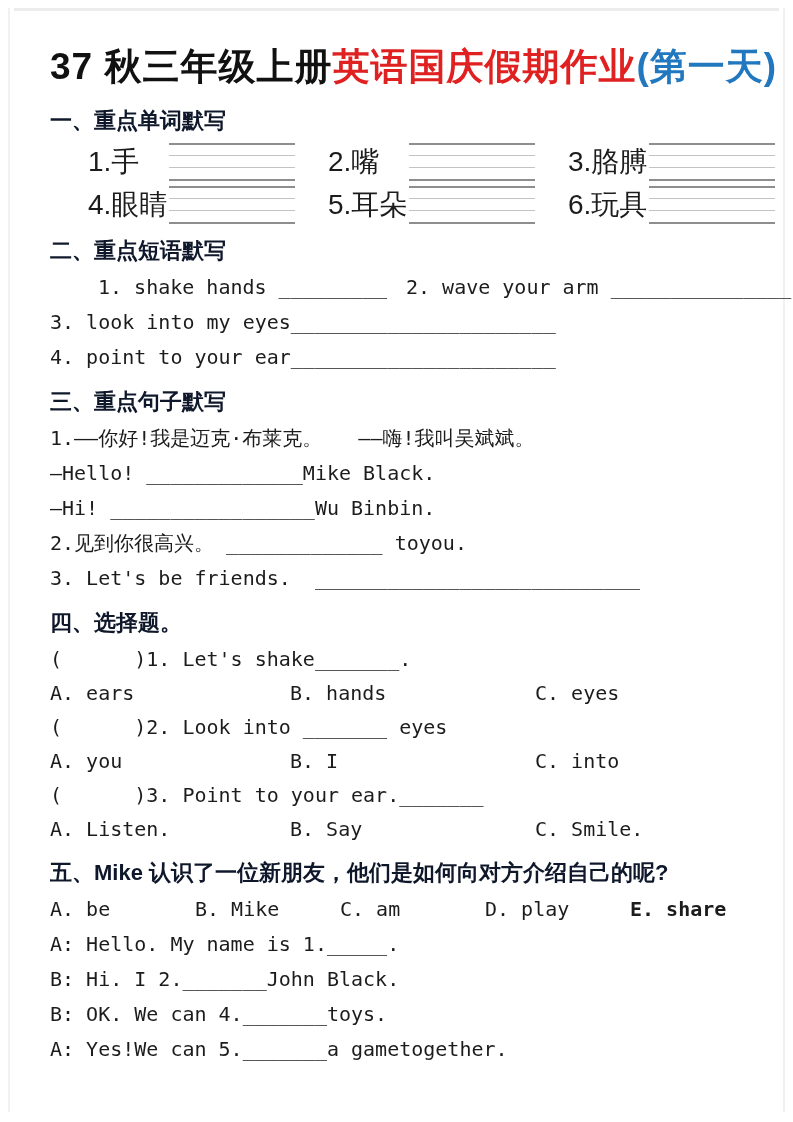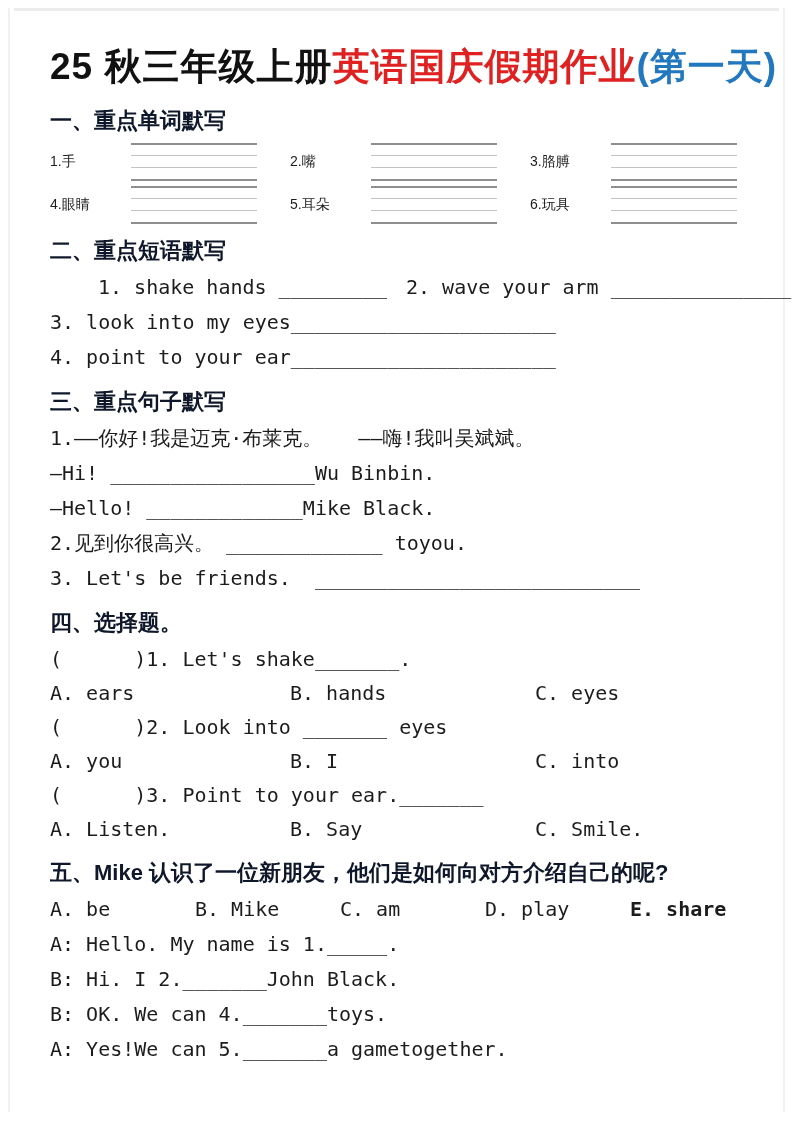--- a/index.html
+++ b/index.html
@@ -18,21 +18,21 @@
 
   .sec-heading{font-size:22px;font-weight:bold;color:#0f172a;line-height:30px;white-space:pre;}
 
   .en{font-family:"DejaVu Sans Mono","Liberation Mono",monospace;}
   .line{font-size:20px;line-height:35px;white-space:pre;}
 
   
   .words-grid{display:grid;grid-template-columns:240px 240px 240px;row-gap:4px;
               margin-top:6px;margin-bottom:12px;}
   .word-cell{display:flex;align-items:center;height:39px;}
-  .word-label{width:81px;font-size:14px;white-space:pre;flex:none;}
+  .word-label{width:81px;font-size:28px;white-space:pre;flex:none;margin-left:38px;}
   .grid4{position:relative;height:38px;width:126px;flex:none;}
   .grid4 i{position:absolute;left:0;right:0;display:block;}
   .grid4 i.b{border-top:2px solid #8e8e8e;}
   .grid4 i.t{border-top:1px solid #c3c3c3;}
   .grid4 i:nth-child(1){top:0;}
   .grid4 i:nth-child(2){top:12px;}
   .grid4 i:nth-child(3){top:24px;}
   .grid4 i:nth-child(4){top:36px;}
 
   .sec{margin-top:12px;}
@@ -55,21 +55,21 @@
 </style>
 </head>
 <body>
 
 <div class="scan-edge-top"></div>
 <div class="scan-edge-left"></div>
 <div class="scan-edge-right"></div>
 
 <div class="page">
 
-  <div class="title"><span>25 秋三年级上册</span><span style="color: rgb(224, 33, 33);">英语国庆假期作业</span><span style="color: rgb(34, 120, 191); margin-top: 36px;">(第一天)</span></div>
+  <div class="title"><span>37 秋三年级上册</span><span style="color: rgb(224, 33, 33);">英语国庆假期作业</span><span style="color: rgb(34, 120, 191); margin-top: 36px;">(第一天)</span></div>
 
   <div class="sec s1">
     <div class="sec-heading">一、重点单词默写</div>
     <div class="words-grid">
       <div class="word-cell">
         <span class="word-label">1.手</span>
         <span class="grid4">
             <i class="b"></i>
             <i class="t"></i>
             <i class="t"></i>
@@ -130,22 +130,22 @@
       <span class="c1">1. shake hands _________</span>
       <span>2. wave your arm _______________</span>
     </div>
     <div class="line en">3. look into my eyes______________________</div>
     <div class="line en">4. point to your ear______________________</div>
   </div>
 
   <div class="sec s3">
     <div class="sec-heading">三、重点句子默写</div>
     <div class="line en">1.——你好!我是迈克·布莱克。   ——嗨!我叫吴斌斌。</div>
+    <div class="line en">—Hello! _____________Mike Black.</div>
     <div class="line en">—Hi! _________________Wu Binbin.</div>
-    <div class="line en">—Hello! _____________Mike Black.</div>
     <div class="line en">2.见到你很高兴。 _____________ toyou.</div>
     <div class="line en">3. Let's be friends.  ___________________________</div>
   </div>
 
   <div class="sec s4">
     <div class="sec-heading">四、选择题。</div>
     <div class="line en">(      )1. Let's shake_______.</div>
     <div class="line en opt-row3">
       <span>A. ears</span>
       <span>B. hands</span>

